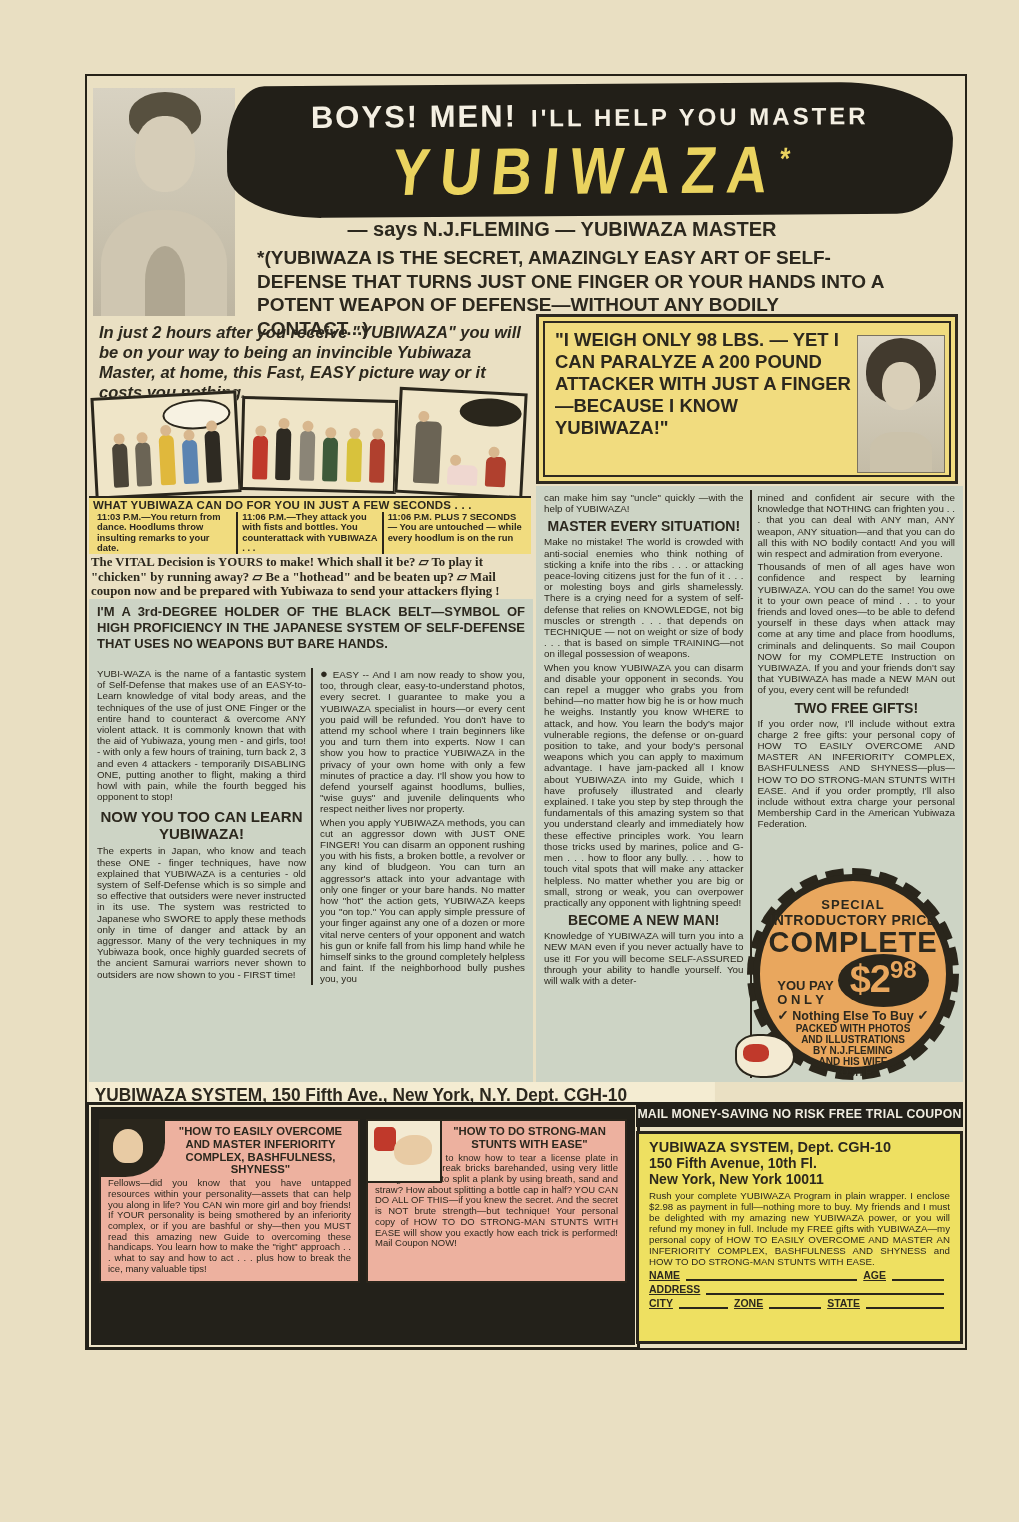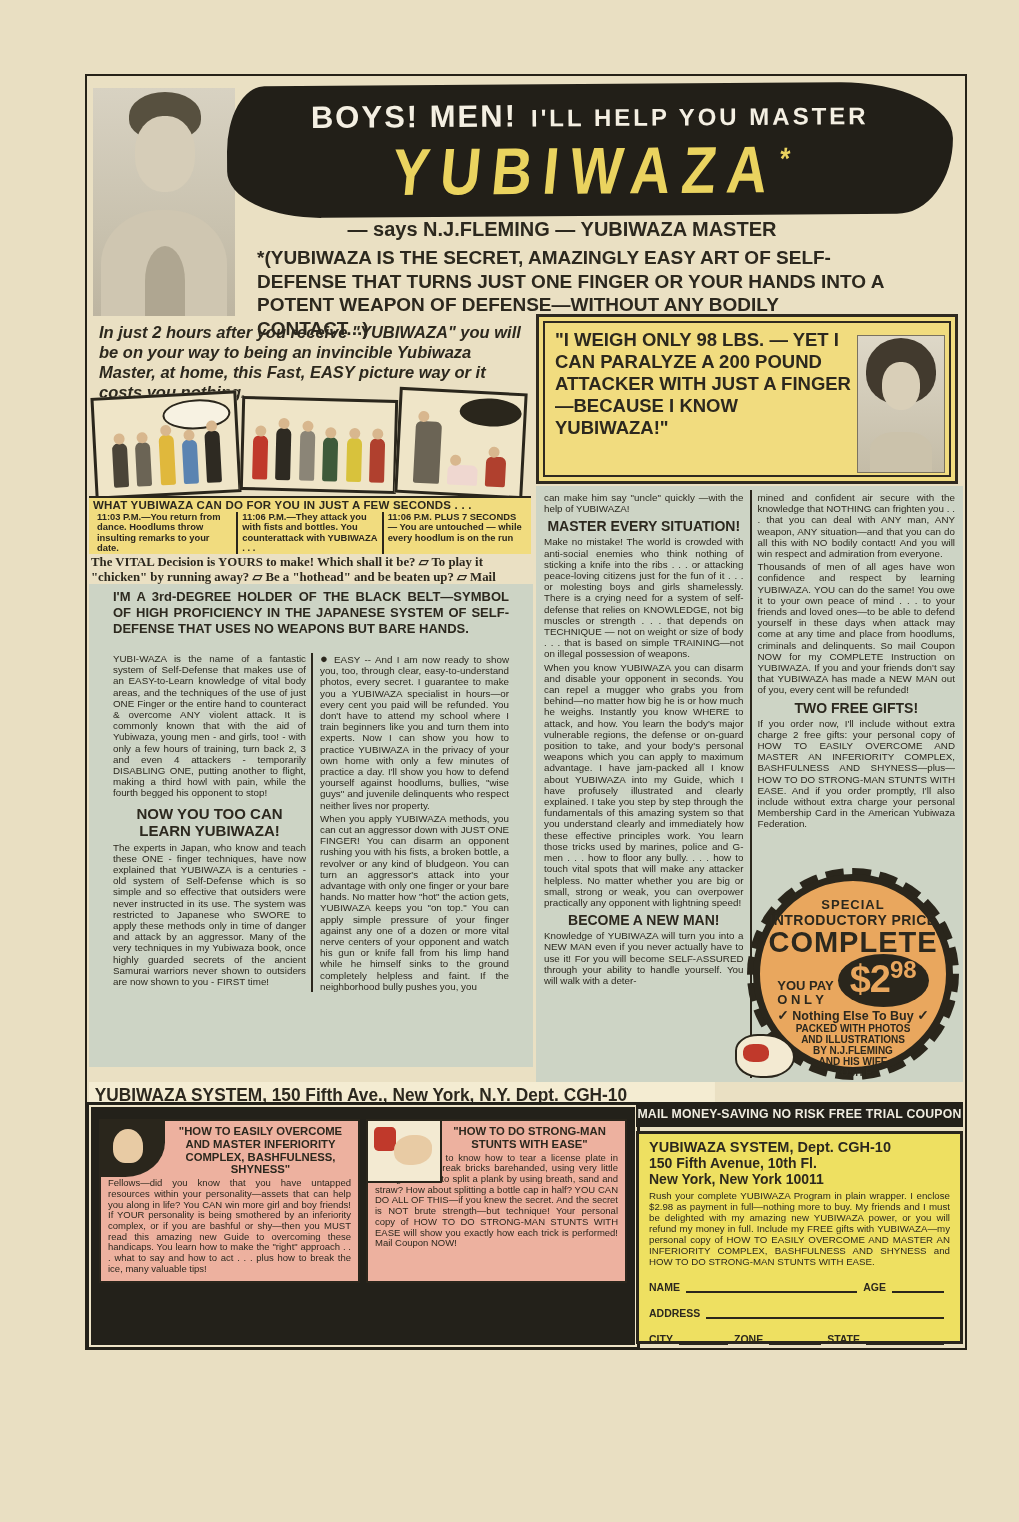--- a/index.html
+++ b/index.html
@@ -50,21 +50,21 @@
   
   .timeline{left:2px;top:420px;width:442px;height:58px;background:#f1dc7f;border-top:2px solid #2a261c;box-sizing:border-box;padding:1px 4px;}
   .tl-title{font-weight:bold;font-size:11.5px;letter-spacing:0.2px;}
   .tl-row{display:flex;margin-top:1px;}
   .tl-cell{flex:1;font-weight:bold;font-size:9.4px;line-height:10.4px;padding:0 4px;}
   .tl-cell + .tl-cell{border-left:2px solid #2a261c;}
   
   .decision{left:4px;top:479px;width:438px;font-family:"Liberation Serif",serif;font-weight:bold;font-size:12.8px;line-height:14.6px;}
   
   .green{background:#cdd4c5;box-sizing:border-box;}
-  .green-left{left:2px;top:508px;width:444px;height:483px;padding:5px 24px;}
+  .green-left{left:2px;top:523px;width:444px;height:483px;padding:5px 8px;}
   .lead-bold{font-weight:bold;font-size:13px;line-height:16px;}
   .lead-rest{font-size:12px;line-height:14px;margin-top:2px;}
   .cols{display:flex;margin-top:16px;}
   .colL{width:50%;padding-right:5px;box-sizing:border-box;}
   .colR{width:50%;border-left:2px solid #2a261c;padding-left:7px;box-sizing:border-box;}
   .bodytxt{font-size:9.8px;line-height:11.2px;}
   .subhead{font-weight:bold;font-size:15px;line-height:17px;text-align:center;margin:6px 0 3px;}
   .subhead2{font-weight:bold;font-size:14px;line-height:16px;text-align:center;margin:4px 0 2px;}
   .green-right{left:449px;top:410px;width:427px;height:596px;display:flex;padding:4px 2px;}
   .col3{width:50%;padding:2px 6px;box-sizing:border-box;}
@@ -109,21 +109,21 @@
   .gift-title-indent1{padding-left:62px;}
   .gift-title-indent2{padding-left:66px;}
   
   .mail-strip{left:549px;top:1026px;width:327px;height:25px;background:#23211a;color:#efece0;font-weight:bold;
               font-size:12.3px;line-height:25px;text-align:center;letter-spacing:0.2px;}
   .coupon{left:549px;top:1055px;width:327px;height:213px;background:#eee061;border:3px solid #2a261c;
           box-sizing:border-box;padding:5px 10px 4px;}
   .c-company{font-weight:bold;font-size:14.5px;}
   .c-addr{font-weight:bold;font-size:14px;line-height:16px;}
   .c-body{font-weight:normal;font-size:9.7px;line-height:11px;margin-top:3px;}
-  .c-row{display:flex;align-items:flex-end;margin-top:14px;font-weight:bold;font-size:10.5px;}
+  .c-row{display:flex;align-items:flex-end;margin-top:2px;font-weight:bold;font-size:10.5px;text-decoration:underline;}
   .c-line{flex:1;border-bottom:2px solid #2a261c;height:10px;margin:0 6px;}
   .c-line.short{flex:0 0 52px;}
   .c-line.mid{flex:0 0 78px;}
 </style>
 </head>
 <body>
 
 <div id="frame" class="abs">
 
   <div class="abs photo-man">

